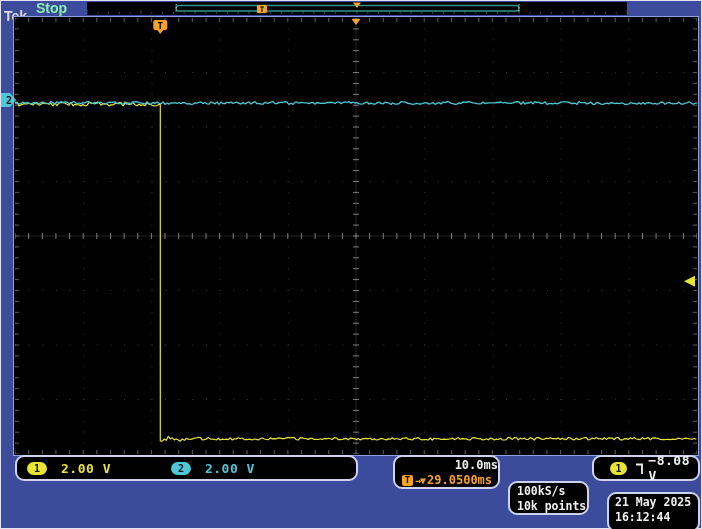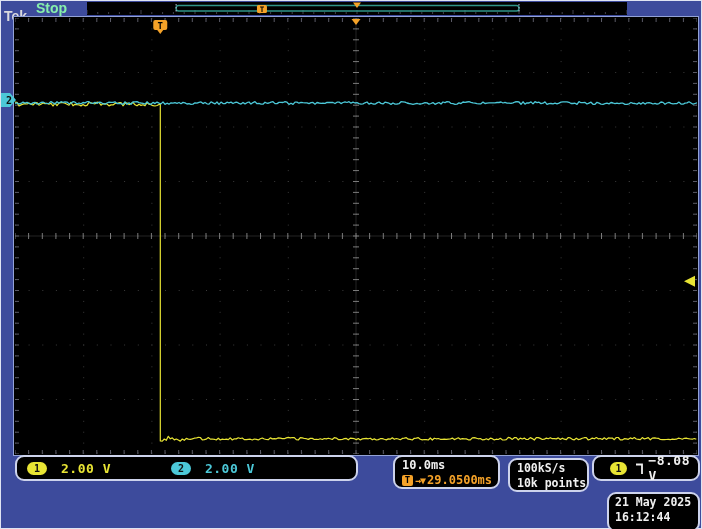--- a/index.html
+++ b/index.html
@@ -32,22 +32,22 @@
   
   .box{
     position:absolute; background:#000;
     border:2px solid #cdd3ec; border-radius:9px;
     box-sizing:border-box;
     font-family:"DejaVu Sans Mono", monospace;
     font-weight:bold; color:#f0f0f0;
   }
   #box-channels{left:15px; top:455px; width:343px; height:26px;
     display:flex; align-items:center;}
-  #box-timebase{left:393px; top:455px; width:107px; height:34px; padding:1px 0 12px 7px;}
-  #box-acq{left:508px; top:458px; width:81px; height:34px; padding:1px 0 0 7px;}
+  #box-timebase{left:393px; top:455px; width:107px; height:34px; padding:1px 0 12px 7px;text-align:right;}
+  #box-acq{left:508px; top:481px; width:81px; height:34px; padding:1px 0 0 7px;}
   #box-trigger{left:592px; top:455px; width:108px; height:26px;
     display:flex; align-items:center;}
   #box-datetime{left:607px; top:492px; width:93px; height:40px; padding:1px 0 0 6px;}
   .badge{
     display:inline-flex; align-items:center; justify-content:center;
     width:20px; height:13px; border-radius:8px;
     font-size:10px; font-weight:bold; color:#101010;
     font-family:"DejaVu Sans Mono", monospace;
   }
   .badge.ch1{background:#e8e434;}

